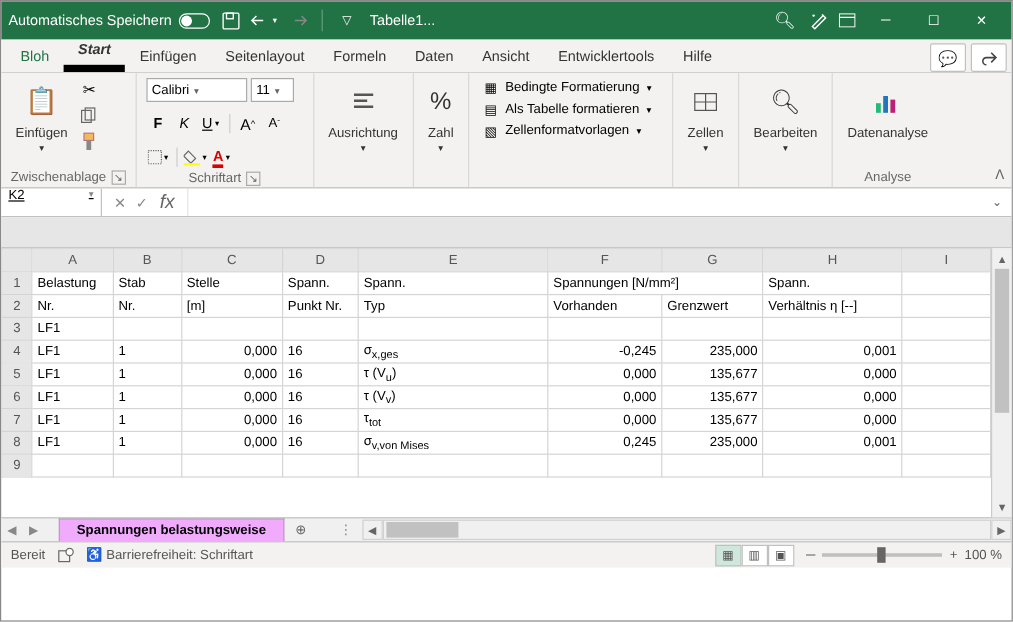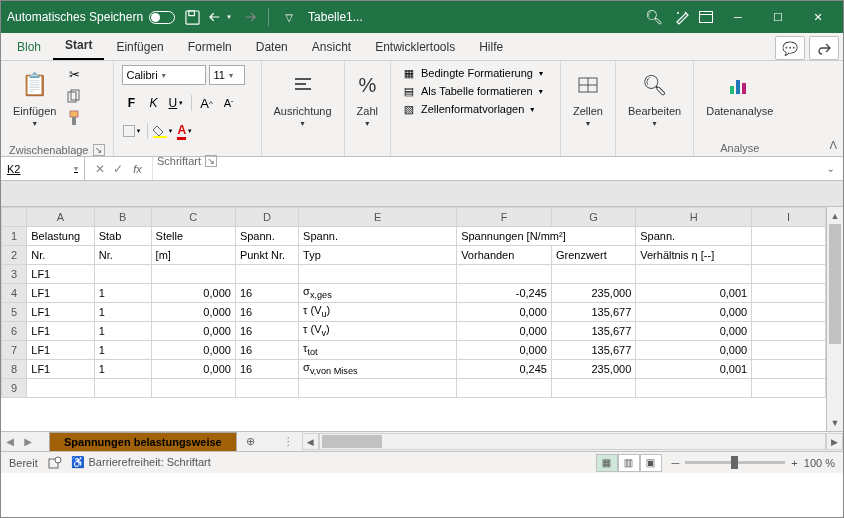--- a/index.html
+++ b/index.html
@@ -17,51 +17,51 @@
   .titlebar .search-icon { font-size: 14px; }
   .titlebar .tb-user { display: flex; align-items: center; gap: 6px; }
   .titlebar .avatar { width: 22px; height: 22px; border-radius: 50%; background: #888; display: flex; align-items: center; justify-content: center; font-size: 10px; color: #fff; }
   .titlebar .tb-right { display: flex; align-items: center; gap: 2px; }
   .titlebar .win-btn { width: 38px; height: 28px; display: flex; align-items: center; justify-content: center; font-size: 11px; }
   
   
   .tabsrow { background: #f3f2f1; height: 28px; display: flex; align-items: flex-end; border-bottom: 1px solid #d0d0d0; padding-left: 4px; }
   .tabsrow .tab { padding: 5px 12px 6px; color: #333; cursor: pointer; }
   .tabsrow .tab.file { color: #217346; font-weight: 400; }
-  .tabsrow .tab.active { border-bottom: 2px solid #000000; font-weight: 600; }
+  .tabsrow .tab.active { border-bottom: 6px solid #000000; font-weight: 600; font-style: italic; }
   .tabsrow .tab-right { margin-left: auto; display: flex; gap: 0; }
   .tabsrow .tb-icon { width: 30px; height: 24px; display: flex; align-items: center; justify-content: center; border: 1px solid #c0c0c0; background: #fff; margin-right: 4px; border-radius: 2px; font-size: 13px; }
   
   
   .ribbon { background: #f3f2f1; height: 96px; display: flex; border-bottom: 1px solid #c0c0c0; position: relative; }
   .rgroup { border-right: 1px solid #d8d8d8; padding: 4px 8px 2px; display: flex; flex-direction: column; }
   .rgroup .body { flex: 1; display: flex; gap: 4px; align-items: flex-start; }
-  .rgroup .label { font-size: 11px; color: #666; text-align: center; padding: 2px 0 0; display: flex; justify-content: center; align-items: center; gap: 4px; margin-top: 12px; }
+  .rgroup .label { font-size: 11px; color: #666; text-align: center; padding: 2px 0 0; display: flex; justify-content: center; align-items: center; gap: 4px; }
   .rgroup .launcher { font-size: 9px; color: #666; width: 12px; height: 12px; border: 1px solid #aaa; display: inline-flex; align-items: center; justify-content: center; line-height: 1; }
   .bigbtn { display: flex; flex-direction: column; align-items: center; gap: 2px; font-size: 11px; color: #333; padding: 2px 4px; }
   .bigbtn .ico { font-size: 22px; height: 36px; display: flex; align-items: center; }
   .vcol { display: flex; flex-direction: column; gap: 4px; justify-content: center; }
   .vcol .smico { width: 20px; height: 18px; display: flex; align-items: center; justify-content: center; font-size: 13px; }
   .font-row { display: flex; gap: 3px; align-items: flex-end; }
   .font-sel { background: #fff; border: 1px solid #aaa; height: 20px; font-size: 11px; padding: 1px 4px; display: flex; align-items: center; gap: 4px; }
   .font-sel .dd { font-size: 8px; color: #666; }
   .font-btns { display: flex; gap: 2px; margin-top: 4px; }
   .fbtn { width: 20px; height: 20px; display: flex; align-items: center; justify-content: center; font-size: 12px; }
   .fbtn .dd { font-size: 7px; margin-left: 2px; }
   .styles-list { display: flex; flex-direction: column; gap: 2px; font-size: 11px; }
   .styles-list .srow { display: flex; align-items: center; gap: 4px; padding: 1px 2px; }
   .styles-list .sico { width: 16px; height: 14px; display: inline-flex; align-items: center; justify-content: center; }
   .collapse { position: absolute; right: 6px; bottom: 4px; font-size: 11px; color: #666; }
   
   
   .formulabar { height: 24px; display: flex; align-items: center; border-bottom: 1px solid #c0c0c0; background: #fff; }
-  .namebox { width: 84px; border-right: 1px solid #c0c0c0; padding: 0 6px; display: flex; align-items: center; justify-content: space-between; font-size: 11px; height: 100%; text-decoration: underline; }
+  .namebox { width: 84px; border-right: 1px solid #c0c0c0; padding: 0 6px; display: flex; justify-content: space-between; font-size: 11px; height: 100%; text-decoration: underline; }
   .namebox .dd { font-size: 8px; color: #888; }
   .fx-btns { display: flex; align-items: center; gap: 8px; padding: 0 10px; color: #888; height: 100%; border-right: 1px solid #e4e4e4; }
-  .fx-label { font-style: italic; font-size: 11px; color: #666; padding-left: 2px; }
+  .fx-label { font-style: italic; font-size: 16px; color: #666; padding-left: 2px; }
   .fbar-expand { margin-left: auto; padding: 0 8px; color: #666; font-size: 10px; }
   
   
   .spacerrow { height: 26px; background: #e6e6e6; border-bottom: 1px solid #c0c0c0; }
   
   
   .gridwrap { display: flex; height: 224px; }
   .grid { flex: 1; position: relative; }
   .grid table { border-collapse: collapse; width: 100%; table-layout: fixed; }
   .grid th, .grid td { border: 1px solid #d4d4d4; font-size: 11px; font-weight: normal; height: 19px; padding: 0 4px; overflow: hidden; white-space: nowrap; text-align: right; }
@@ -71,21 +71,21 @@
   .grid .tl { text-align: left; }
   .grid .tc { text-align: left; }
   .vscroll { width: 17px; background: #f0f0f0; border-left: 1px solid #c0c0c0; display: flex; flex-direction: column; }
   .vscroll .sbtn { height: 17px; background: #f0f0f0; display: flex; align-items: center; justify-content: center; font-size: 9px; color: #666; }
   .vscroll .strack { flex: 1; background: #f0f0f0; position: relative; }
   .vscroll .sthumb { position: absolute; left: 2px; right: 2px; top: 0; height: 120px; background: #c1c1c1; }
   
   
   .sheetrow { height: 20px; display: flex; align-items: stretch; border-top: 1px solid #c0c0c0; background: #f0f0f0; font-size: 11px; }
   .sheetrow .navbtn { width: 18px; display: flex; align-items: center; justify-content: center; color: #888; font-size: 10px; }
-  .sheetrow .sheettab { background: #a16207; padding: 2px 14px; border: 1px solid #aaa; border-bottom: none; font-weight: 600; display: flex; align-items: center; margin: 0 2px; }
+  .sheetrow .sheettab { background: #f0abfc; padding: 2px 14px; border: 1px solid #aaa; border-bottom: none; font-weight: 600; display: flex; align-items: center; margin: 0 2px; }
   .sheetrow .addtab { width: 24px; display: flex; align-items: center; justify-content: center; color: #666; }
   .sheetrow .hscroll { flex: 1; display: flex; align-items: center; margin-left: 20px; }
   .sheetrow .hsbtn { width: 17px; height: 17px; background: #f0f0f0; border: 1px solid #d0d0d0; display: flex; align-items: center; justify-content: center; font-size: 9px; color: #666; }
   .sheetrow .hstrack { flex: 1; height: 17px; background: #f0f0f0; border: 1px solid #d0d0d0; position: relative; }
   .sheetrow .hsthumb { position: absolute; top: 1px; bottom: 1px; left: 2px; width: 60px; background: #c1c1c1; }
   
   
   .statusbar { height: 22px; background: #f3f2f1; border-top: 1px solid #c0c0c0; display: flex; align-items: center; font-size: 11px; padding: 0 8px; gap: 10px; color: #555; }
   .statusbar .views { display: flex; margin-left: auto; }
   .statusbar .viewbtn { width: 22px; height: 18px; border: 1px solid #c0c0c0; display: flex; align-items: center; justify-content: center; font-size: 10px; background: #fff; }
@@ -145,20 +145,21 @@
     <div class="win-btn">─</div>
     <div class="win-btn">☐</div>
     <div class="win-btn">✕</div>
   </div>
 </div>
 
 <div class="tabsrow">
   <div class="tab file">Bloh</div>
   <div class="tab active">Start</div>
   <div class="tab">Einfügen</div>
+  <div class="tab">Seitenlayout</div>
   <div class="tab">Formeln</div>
   <div class="tab">Daten</div>
   <div class="tab">Ansicht</div>
   <div class="tab">Entwicklertools</div>
   <div class="tab">Hilfe</div>
   <div class="tab-right">
     <div class="tb-icon" style="color:#217346">💬</div>
     <div class="tb-icon">
         <svg width="14" height="14" viewBox="0 0 14 14">
           <path d="M9 3 L13 7 L9 11 M13 7 H5 A3 3 0 0 0 5 13" fill="none" stroke="#444" stroke-width="1.3"></path>

